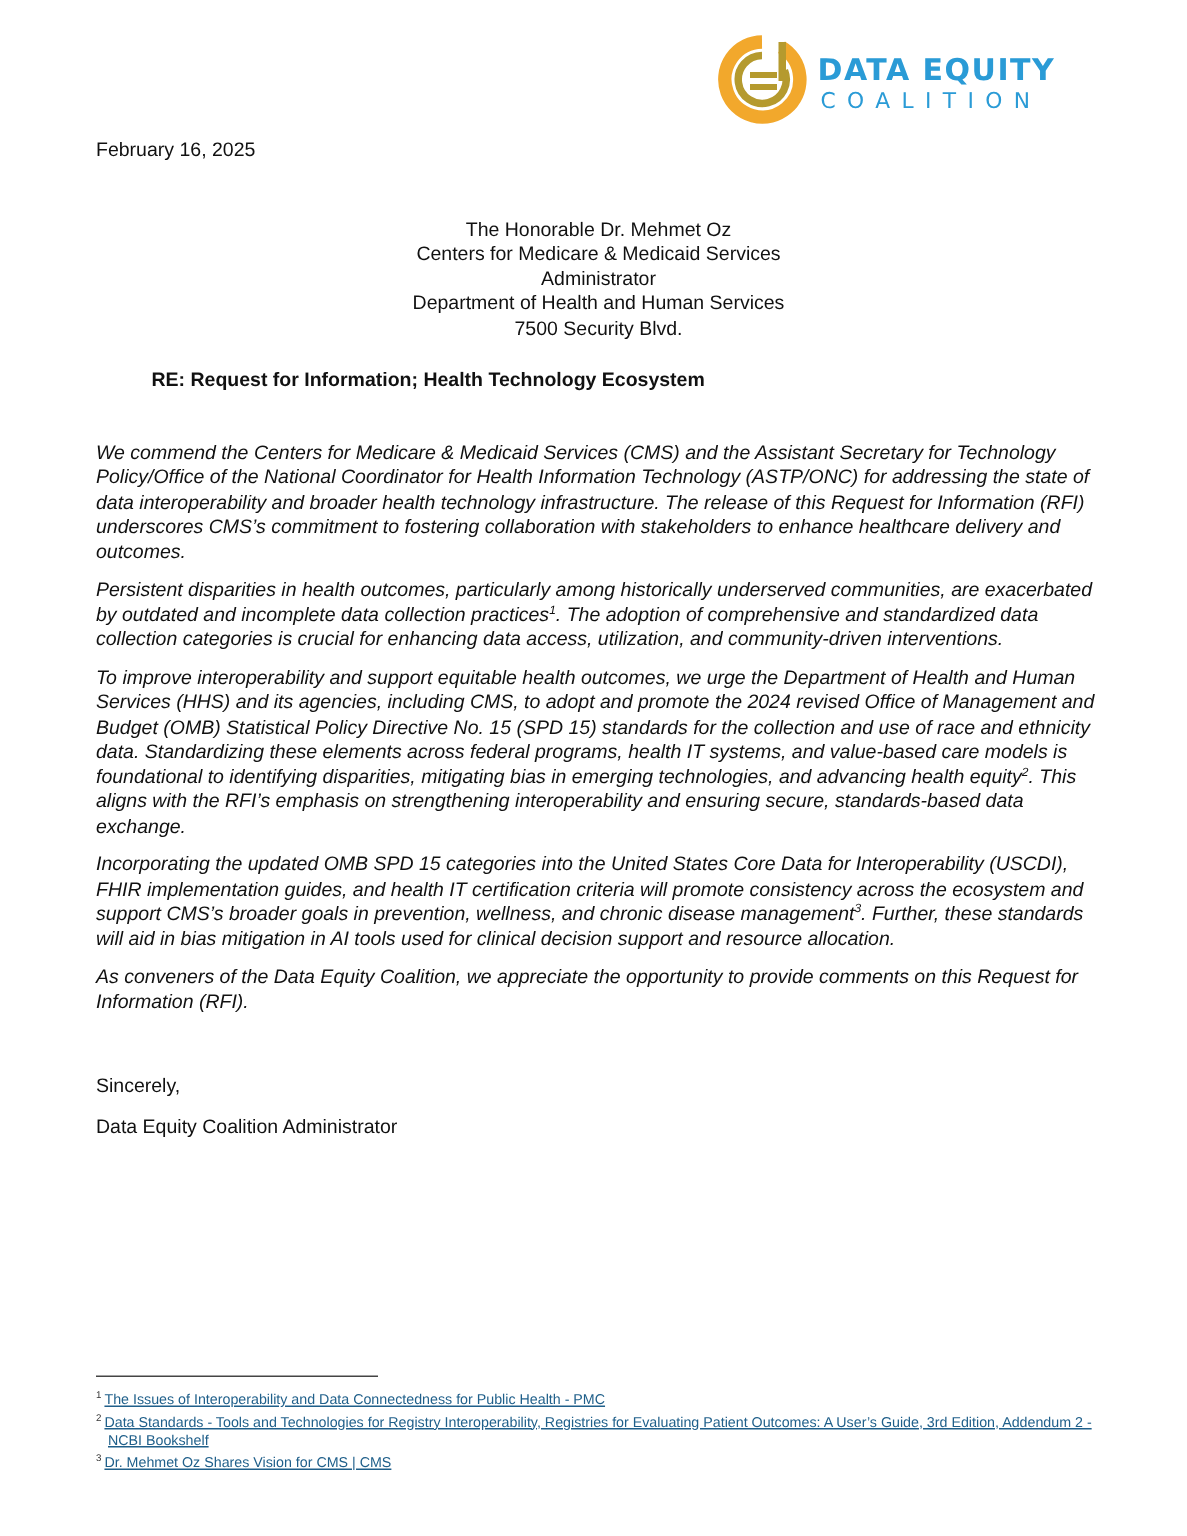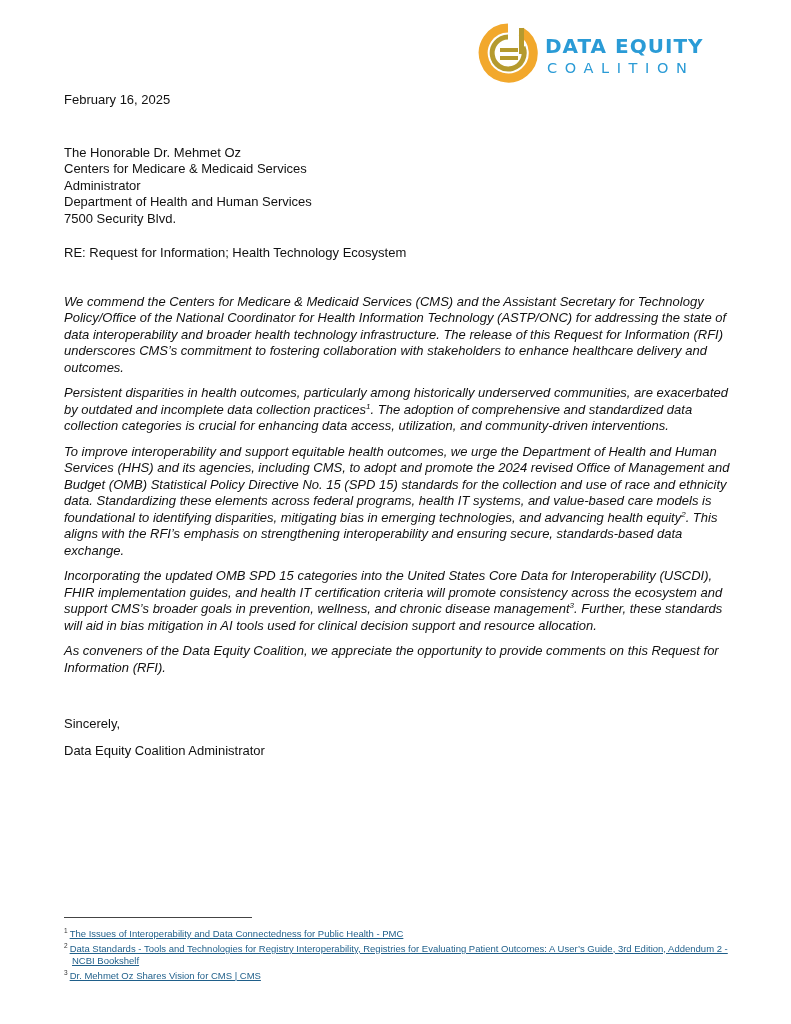--- a/index.html
+++ b/index.html
@@ -6,25 +6,25 @@
   body { width: 791px; height: 1024px; position: relative; overflow: hidden;
          font-family: "Liberation Sans", sans-serif; color: #111; }
   .logo { position: absolute; left: 477px; top: 22px; width: 235px; height: 62px; }
   .logo-mark { position: absolute; left: 0; top: 0; width: 62px; height: 62px; }
   .logo-title { position: absolute; left: 68px; top: 12px; font-family: "DejaVu Sans", sans-serif;
                 font-weight: bold; font-size: 20px; color: #2a9bd6; letter-spacing: 1px; white-space: nowrap; }
   .logo-sub { position: absolute; left: 70px; top: 38px; font-family: "DejaVu Sans", sans-serif;
               font-size: 14.5px; color: #2a9bd6; letter-spacing: 7.6px; white-space: nowrap; }
   .content { position: absolute; left: 64px; top: 92px; width: 670px; font-size: 13px; line-height: 16.5px; }
   .date { margin: 0; }
-  .address { margin-top: 36px; }
+  .address { margin-top: 36px; text-align: center; }
   .address div { margin: 0; }
   .submitted { margin-top: 17px; }
   .link { color: #1f6fa0; text-decoration: none; }
-  .re { margin-top: 18px; font-weight: normal; }
+  .re { margin-top: 18px; font-weight: bold; margin-left: 37px; }
   .body-para { margin: 0 0 9px 0; font-style: italic; }
   .body-first { margin-top: 32px; }
   sup { font-size: 8px; line-height: 0; vertical-align: 5px; }
   .closing { margin-top: 40px; }
   .sig { margin-top: 10px; }
   .fn-rule { position: absolute; left: 64px; top: 917px; width: 188px; border-top: 1px solid #444; }
   .footnotes { position: absolute; left: 64px; top: 928px; width: 680px; font-size: 9.5px; line-height: 12.5px; color: #1f5f8a; }
   .fn { margin: 0 0 2px 0; padding-left: 8px; text-indent: -8px; }
   .fn a { color: #1f5f8a; text-decoration: underline; }
   .fn sup { color: #333; font-size: 6.5px; vertical-align: 4px; margin-right: 2px; }

